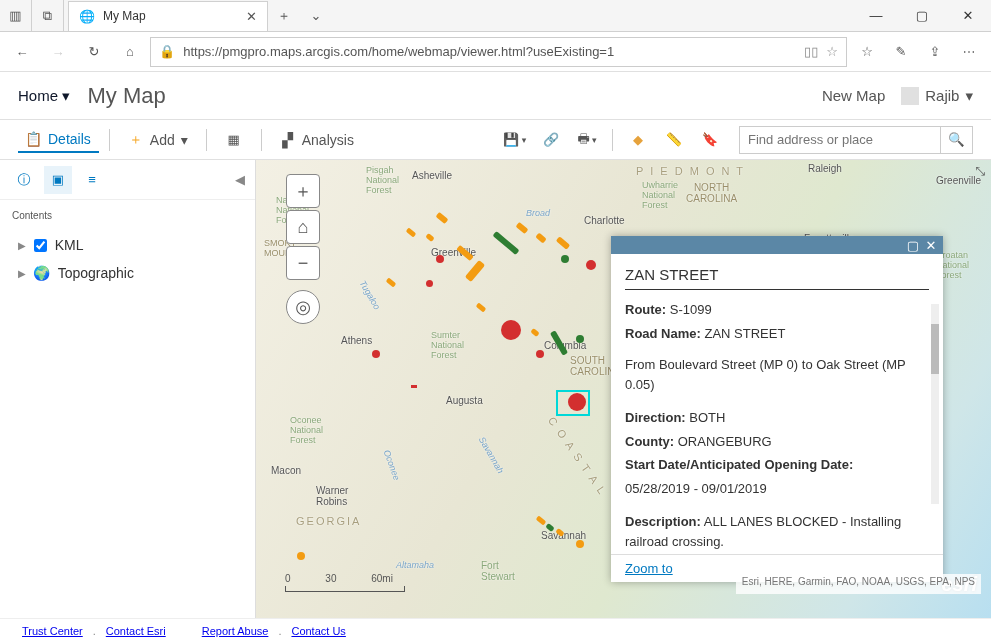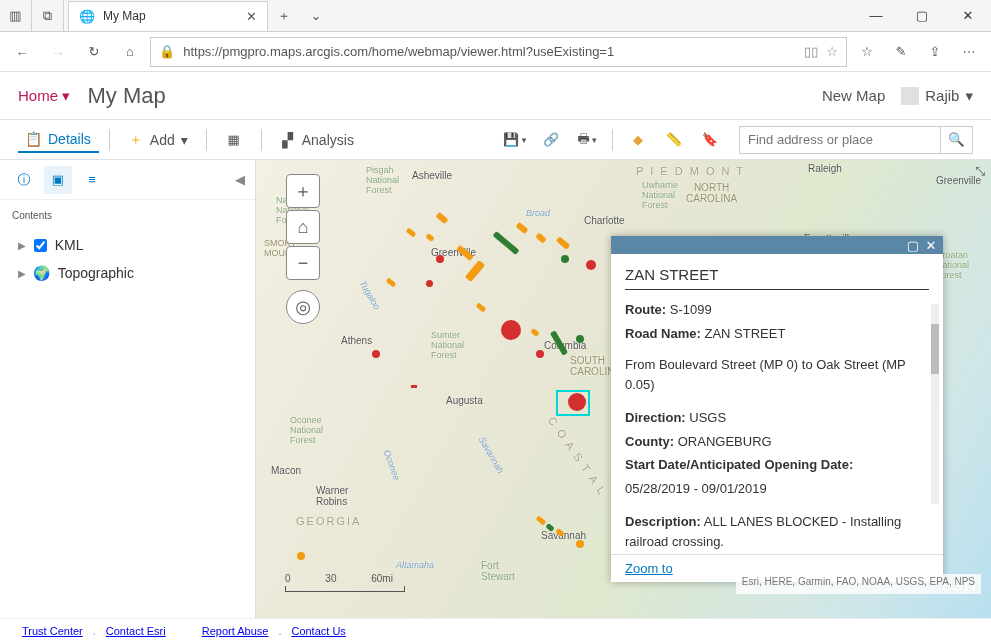--- a/index.html
+++ b/index.html
@@ -14,21 +14,21 @@
 .tab-new{width:32px;display:flex;align-items:center;justify-content:center;color:#555}
 .titlebar-right{margin-left:auto;display:flex}
 .win-btn{width:46px;height:32px;display:flex;align-items:center;justify-content:center;color:#333}
 .addrbar{height:40px;display:flex;align-items:center;padding:0 6px;gap:4px;border-bottom:1px solid #e0e0e0}
 .ab-btn{width:32px;height:32px;display:flex;align-items:center;justify-content:center;color:#555}
 .urlbox{flex:1;height:30px;border:1px solid #ccc;display:flex;align-items:center;padding:0 8px;gap:8px;background:#fff}
 .urlbox input{flex:1;border:none;outline:none;font-size:13px;color:#555}
 .urlbox-icon{color:#888}
 .ab-right{display:flex;gap:2px}
 .app-header{height:48px;display:flex;align-items:center;padding:0 18px;gap:10px;border-bottom:1px solid #e0e0e0}
-.hdr-home{color:#be185d;font-size:15px;display:flex;align-items:center;gap:4px}
+.hdr-home{color:#0f172a;font-size:15px;display:flex;align-items:center;gap:4px}
 .hdr-title{font-size:22px;color:#555;font-weight:300;margin-left:8px}
 .hdr-right{margin-left:auto;display:flex;align-items:center;gap:16px;color:#555;font-size:15px}
 .hdr-user{display:flex;align-items:center;gap:6px}
 .avatar{width:18px;height:18px;background:#e0e0e0;display:inline-block}
 .toolbar{height:40px;display:flex;align-items:center;padding:0 18px;gap:4px;border-bottom:1px solid #e0e0e0}
 .tool{display:flex;align-items:center;gap:6px;padding:4px 8px;color:#555;font-size:14px}
 .tool.active{border-bottom:2px solid #0079c1;color:#0079c1}
 .tool-icon{width:16px;height:16px;display:inline-flex;align-items:center;justify-content:center}
 .sep{width:1px;height:22px;background:#ccc;margin:0 6px}
 .toolbar-mid{margin-left:auto;display:flex;align-items:center;gap:2px}
@@ -309,21 +309,21 @@
         <span>✕</span>
       </div>
       <div class="popup-body">
         <div class="popup-scroll">
             <div class="popup-thumb"></div>
           </div>
         <div class="popup-title">ZAN STREET</div>
         <div class="popup-row"><b>Route:</b> <span>S-1099</span></div>
         <div class="popup-row"><b>Road Name:</b> <span>ZAN STREET</span></div>
         <div class="popup-row" style="margin-top:12px">From Boulevard Street (MP 0) to Oak Street (MP 0.05)</div>
-        <div class="popup-row" style="margin-top:14px"><b>Direction:</b> <span>USGS</span></div>
+        <div class="popup-row" style="margin-top:14px"><b>Direction:</b> <span>BOTH</span></div>
         <div class="popup-row"><b>County:</b> <span>ORANGEBURG</span></div>
         <div class="popup-row"><b>Start Date/Anticipated Opening Date:</b></div>
         <div class="popup-row">05/28/2019 - 09/01/2019</div>
         <div class="popup-row" style="margin-top:14px"><b>Description:</b> <span>ALL LANES BLOCKED - Installing railroad crossing.</span></div>
       </div>
       <div class="popup-foot">
         <a href="#">Zoom to</a>
       </div>
     </div>
 

